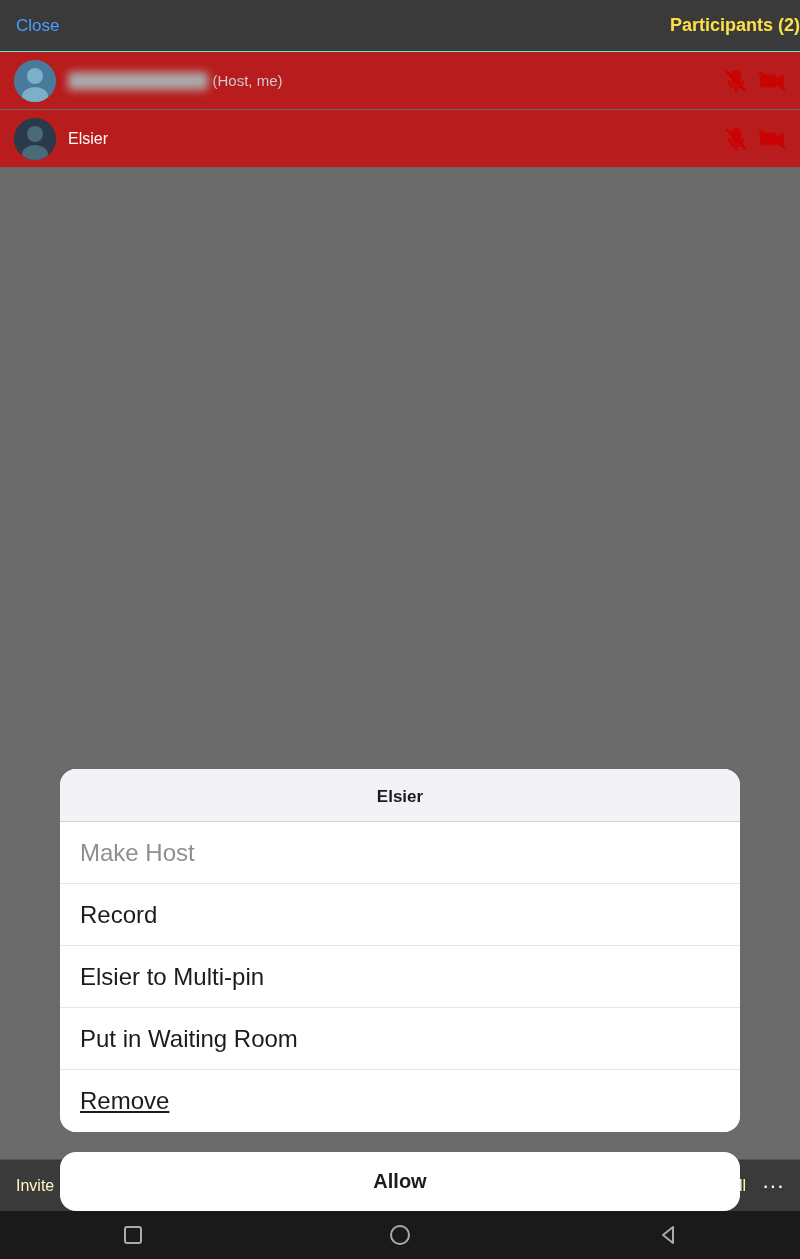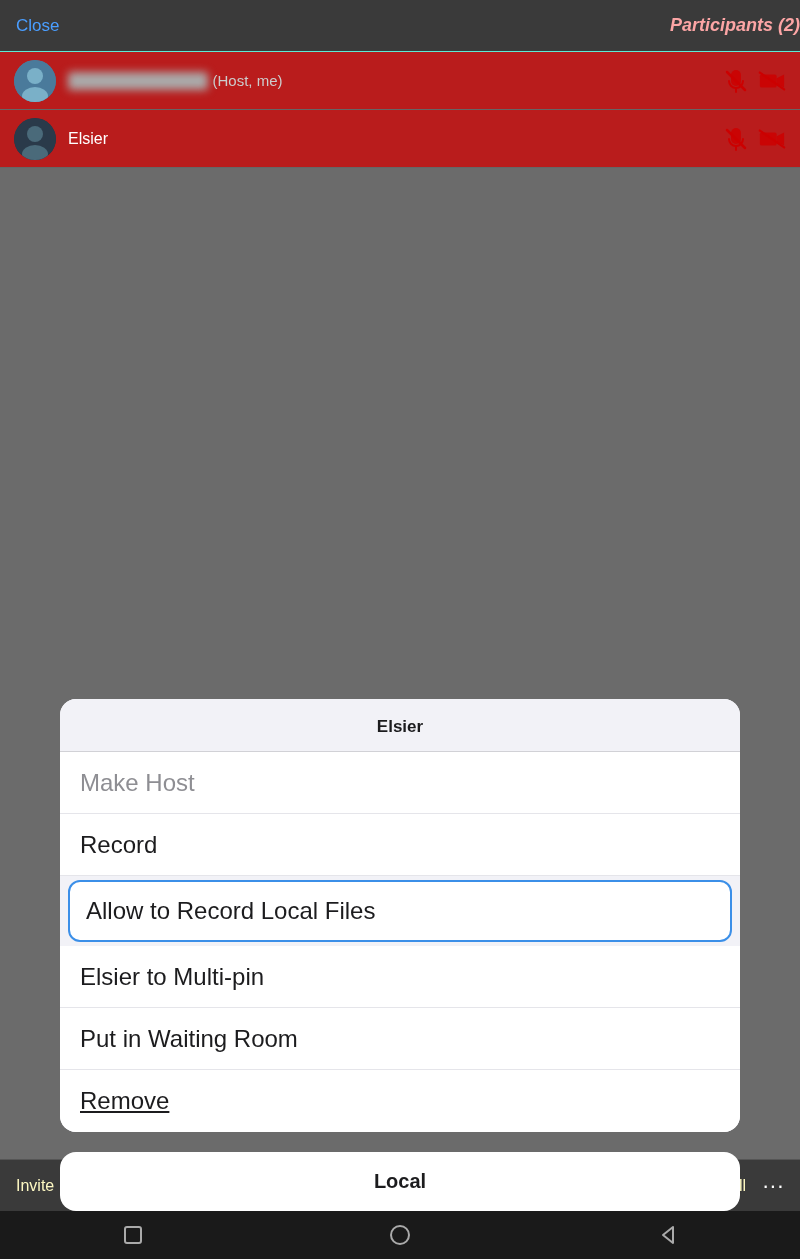--- a/index.html
+++ b/index.html
@@ -19,22 +19,21 @@
       background: #3a3a3a;
       display: flex;
       align-items: center;
       justify-content: flex-end;
       position: relative;
       border-bottom: 1px solid #5eead4;
     }
     .top-bar-title {
       font-size: 18px;
       font-weight: 600;
-      color: #fca5a5;
-      font-style: italic;
+      color: #fde047;
     }
     .close-btn {
       position: absolute;
       left: 16px;
       font-size: 17px;
       color: #4a9eff;
       cursor: pointer;
       background: none;
       border: none;
       font-family: inherit;
@@ -307,33 +306,30 @@
       <div class="action-sheet-title">Elsier</div>
 
       <div class="action-item faded">
         <span>Make Host</span>
       </div>
 
       <div class="action-item">
         <span>Record</span>
       </div>
 
-      <div class="action-item highlighted" style="border:2.5px solid #3b8fe8;border-radius:12px;margin:4px 8px;background:#fff;">
-        <span>Allow to Record Local Files</span>
-      </div>
 
       <div class="action-item">
         <span>Elsier to Multi-pin</span>
       </div>
 
       <div class="action-item">
         <span>Put in Waiting Room</span>
       </div>
 
       <div class="action-item" style="border-bottom:none;">
         <span>Remove</span>
       </div>
     </div>
 
-    <div class="cancel-btn-sheet">Local</div>
+    <div class="cancel-btn-sheet">Allow</div>
 
   </div>
 </div>
 
 </body></html>

